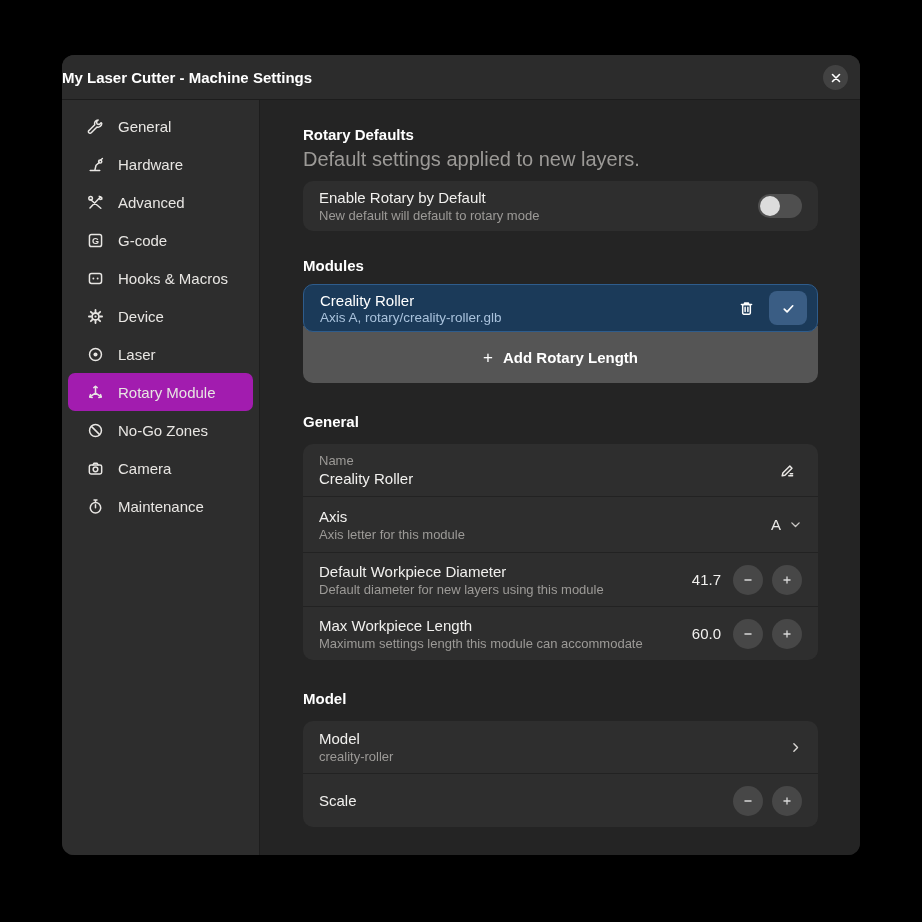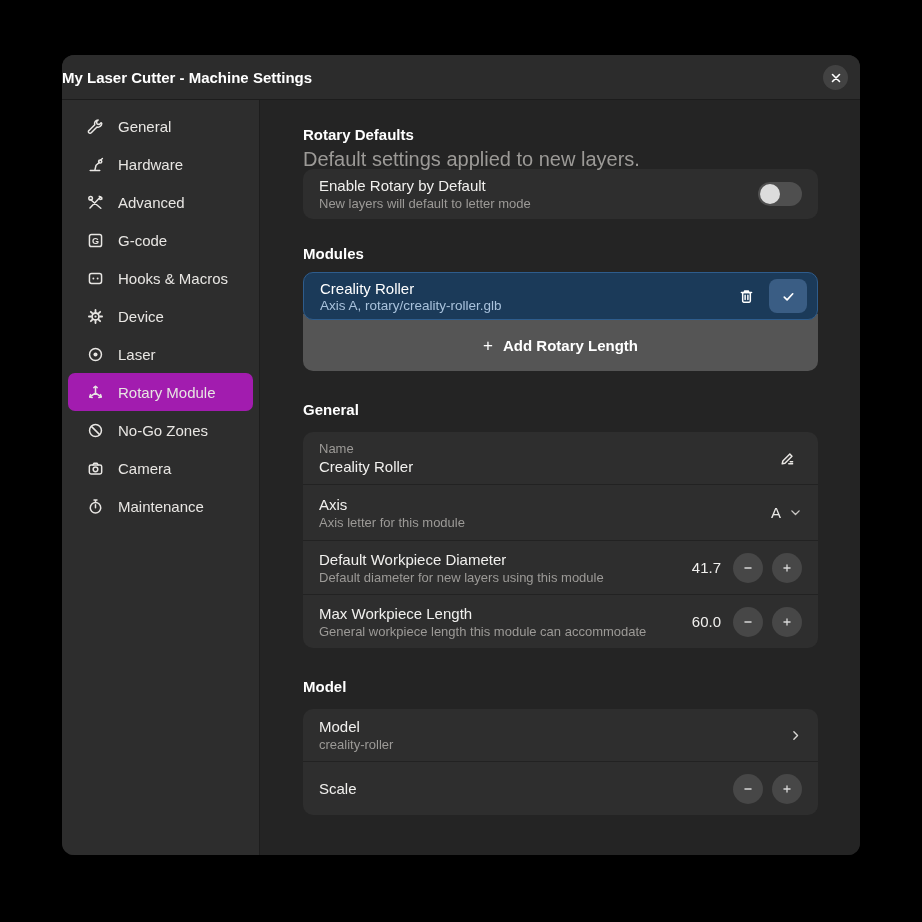--- a/index.html
+++ b/index.html
@@ -37,21 +37,21 @@
   .side-item .icon { width:18px; height:18px; flex:0 0 18px; display:flex;
     align-items:center; justify-content:center; }
   .side-item .label { margin-left:14px; font-size:15px; white-space:nowrap; }
   svg.ic { stroke:#e8e6e3; fill:none; stroke-width:1.4; stroke-linecap:round;
     stroke-linejoin:round; }
   
   .main { flex:1; padding:26px 42px 0 43px; overflow:hidden; background:#242424; }
   .section-heading { color:#ffffff; font-size:15px; font-weight:700; }
   .section-desc { color:#9c9a97; font-size:20px; margin-top:6px; line-height:20px; }
   .mt26 { margin-top:26px; } .mt30 { margin-top:30px; }
-  .card { background:#2e2e2e; border-radius:10px; overflow:hidden; }
+  .card { background:#2e2e2e; border-radius:10px; margin-top:12px; overflow:hidden; }
   .row {
     display:flex; align-items:center; padding:0 16px; min-height:54px;
   }
   .row + .row { border-top:1px solid #222222; }
   .row .texts { flex:1; padding:8px 0; }
   .row-title { color:#f1f0ee; font-size:15px; }
   .row-sub { color:#9c9a97; font-size:13px; margin-top:2px; }
   .row-label { color:#9c9a97; font-size:13px; }
   .row-value-main { color:#f1f0ee; font-size:15px; margin-top:2px; }
   .row-val { color:#f1f0ee; font-size:15px; margin-right:12px; }
@@ -225,21 +225,21 @@
 
     <main class="main">
 
       <h2 class="section-heading">Rotary Defaults</h2>
       <p class="section-desc">Default settings applied to new layers.</p>
 
       <div class="card">
         <div class="row" style="min-height:50px">
           <div class="texts">
             <div class="row-title">Enable Rotary by Default</div>
-            <div class="row-sub">New layers will default to letter mode</div>
+            <div class="row-sub">New default will default to rotary mode</div>
           </div>
           <div class="toggle">
             <div class="knob"></div>
           </div>
         </div>
       </div>
 
       <h2 class="section-heading mt26">Modules</h2>
 
       <div class="module-card clip-stack">
@@ -313,21 +313,21 @@
               <svg class="ic" width="14" height="14" viewBox="0 0 16 16" style="stroke:#d8d8d8;stroke-width:1.5">
                   <path d="M4.5 8h7M8 4.5v7"></path>
                 </svg>
             </button>
           </div>
         </div>
 
         <div class="row">
           <div class="texts">
             <div class="row-title">Max Workpiece Length</div>
-            <div class="row-sub">General workpiece length this module can accommodate</div>
+            <div class="row-sub">Maximum settings length this module can accommodate</div>
           </div>
           <span class="row-val">60.0</span>
           <div class="stepper">
             <button class="step-btn">
               <svg class="ic" width="14" height="14" viewBox="0 0 16 16" style="stroke:#d8d8d8;stroke-width:1.5">
                   <path d="M4.5 8h7"></path>
                 </svg>
             </button>
             <button class="step-btn">
               <svg class="ic" width="14" height="14" viewBox="0 0 16 16" style="stroke:#d8d8d8;stroke-width:1.5">

